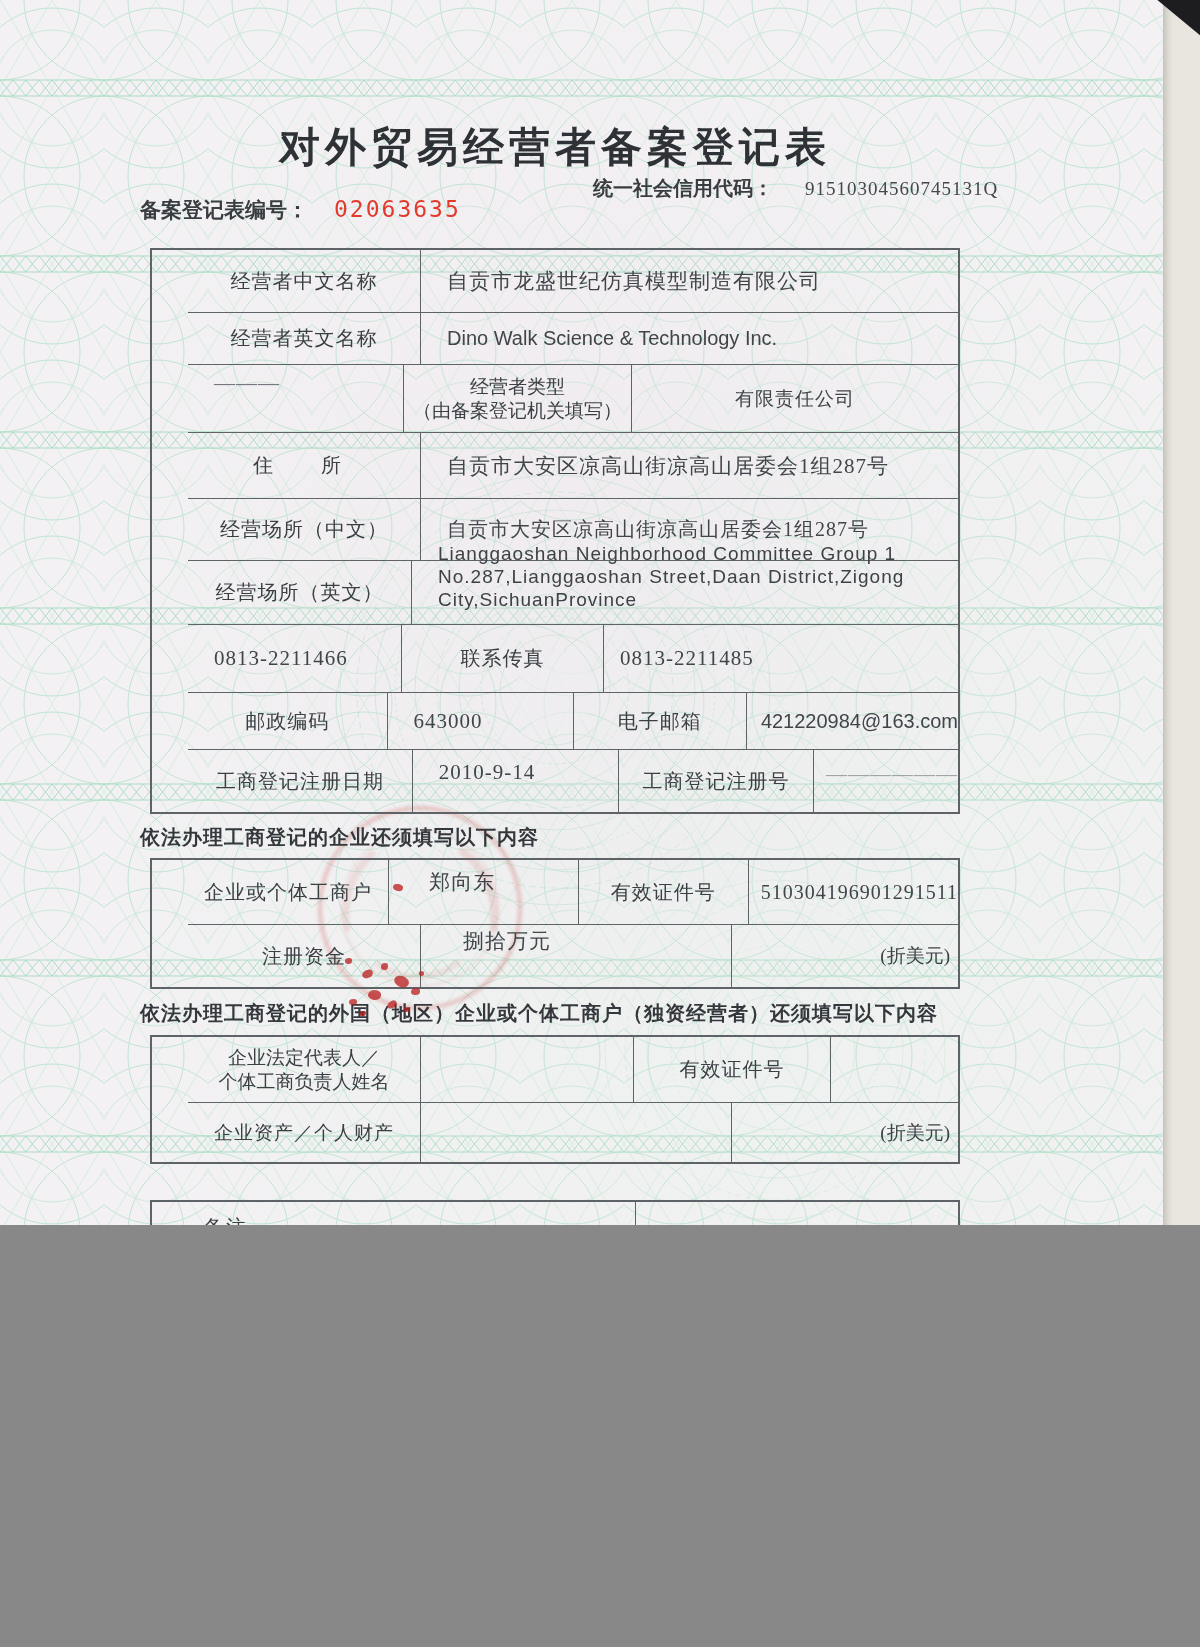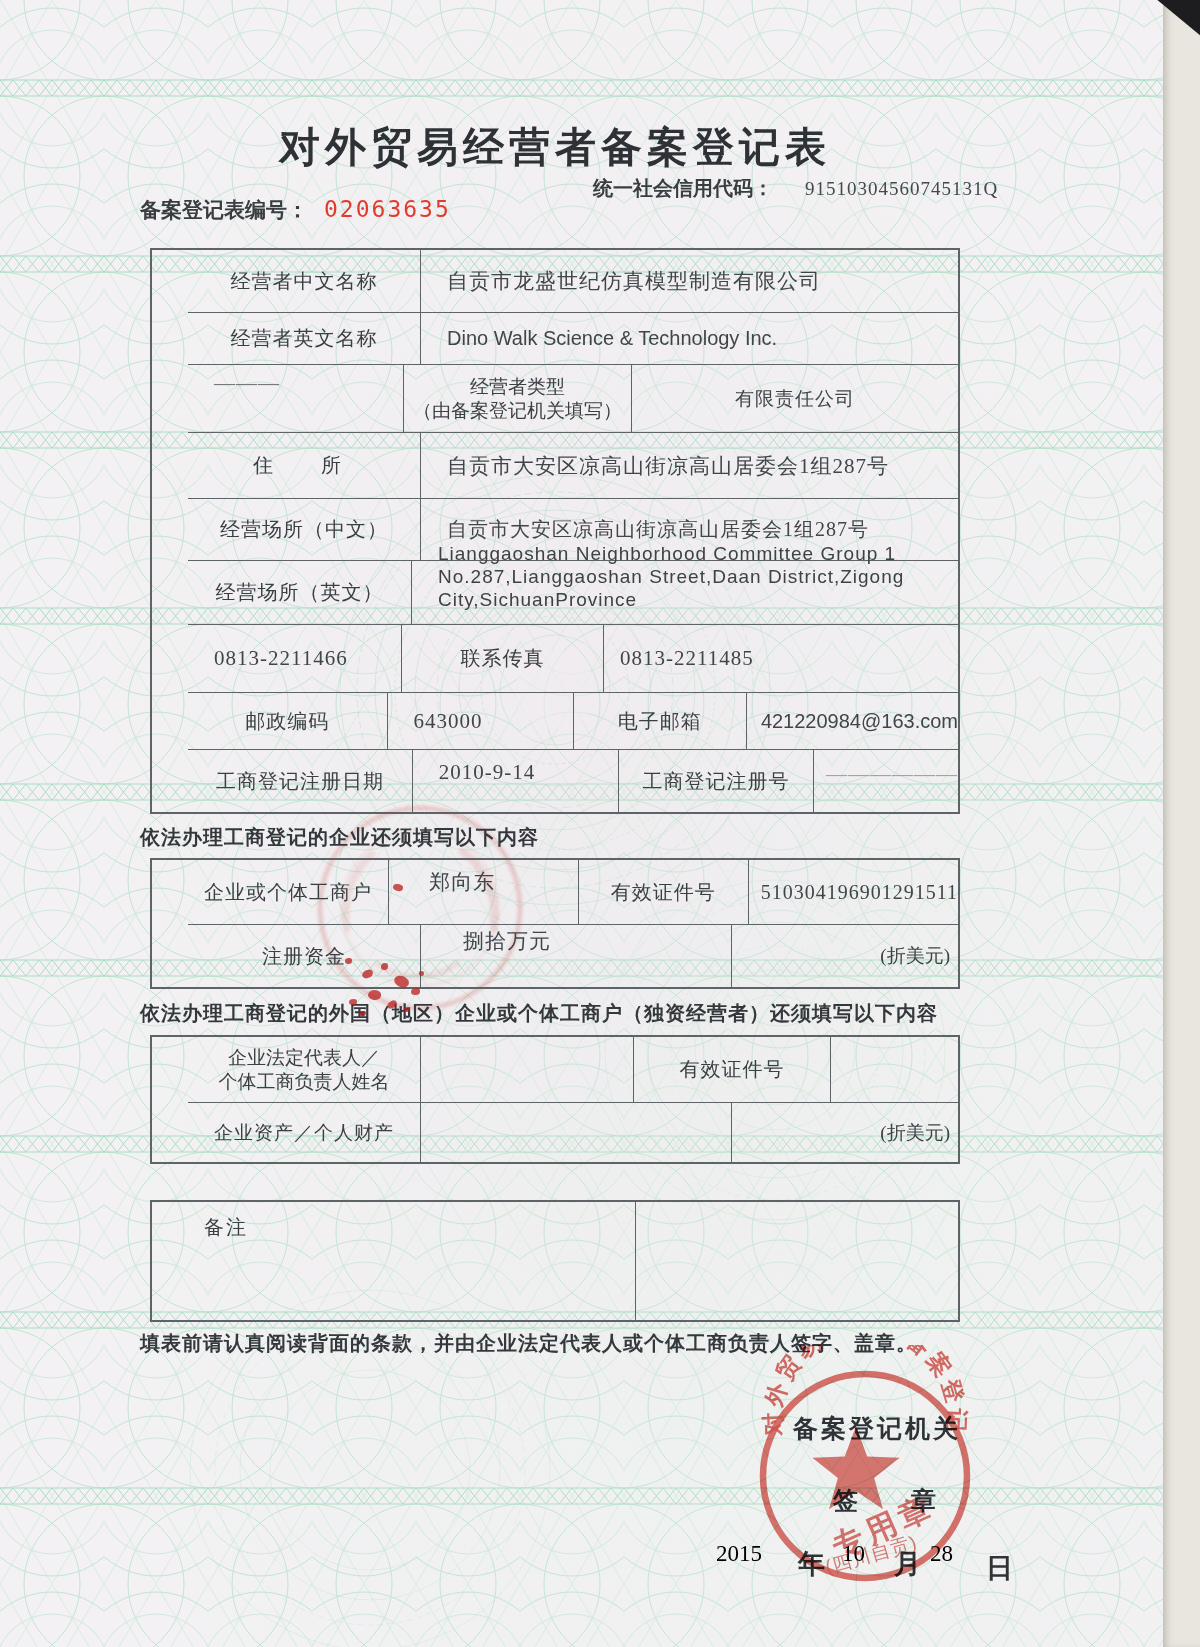--- a/index.html
+++ b/index.html
@@ -1,17 +1,17 @@
 <!DOCTYPE html>
 <html><head>
 <meta charset="utf-8">
 <style>
   html,body{margin:0;padding:0;background:#888;}
   #page{
-    position:relative;width:1200px;height:1647px;margin:0 auto;
+    position:relative;width:1200px;height:1225px;margin:0 auto;
     background:#f2f0f2;overflow:hidden;
     font-family:"Liberation Serif","DejaVu Serif",serif;
     color:#3f4347;
   }
   svg.bg{position:absolute;left:0;top:0;z-index:0;}
   .tint{position:absolute;inset:0;z-index:0;
     background:radial-gradient(ellipse at 48% 42%, rgba(238,216,232,.20), rgba(238,216,232,0) 55%),
                radial-gradient(ellipse at 60% 70%, rgba(222,238,228,.25), rgba(222,238,228,0) 60%);}
   .edge-strip{position:absolute;top:0;right:0;width:37px;height:1647px;background:#e9e6e0;
     box-shadow:inset 6px 0 8px -4px rgba(120,115,105,.45);z-index:5;}
@@ -139,21 +139,21 @@
   <div class="edge-strip"></div>
   <div class="corner-wedge"></div>
 
   <div class="title">对外贸易经营者备案登记表</div>
   <div class="hline" style="left:593px;top:175px;">
     <span class="hlabel">统一社会信用代码：</span>
     <span class="hval" style="margin-left:28px;">91510304560745131Q</span>
   </div>
   <div class="hline" style="left:140px;top:196px;">
     <span class="hlabel" style="font-size:21px;">备案登记表编号：</span>
-    <span class="form-no" style="margin-left:12px;">02063635</span>
+    <span class="form-no" style="margin-left:22px;">02063635</span>
   </div>
 
   <div class="tbl" style="top:248px;">
     <div class="row" style="height:62px;">
       <div class="cell lbl" style="width:232px;">经营者中文名称</div>
       <div class="cell val" style="flex:1;">自贡市龙盛世纪仿真模型制造有限公司</div>
     </div>
     <div class="row" style="height:52px;">
       <div class="cell lbl" style="width:232px;">经营者英文名称</div>
       <div class="cell val sans" style="flex:1;">Dino Walk Science &amp; Technology Inc.</div>

